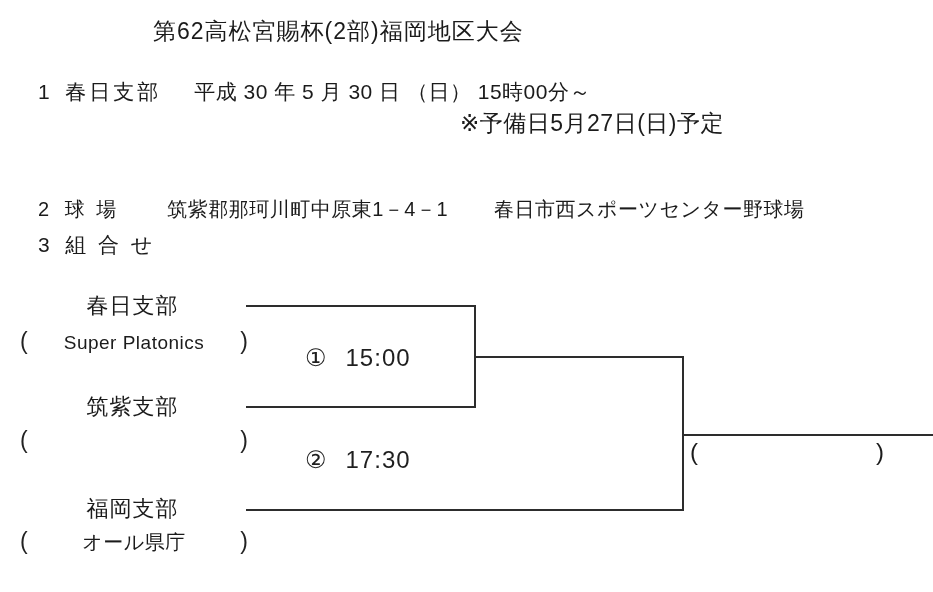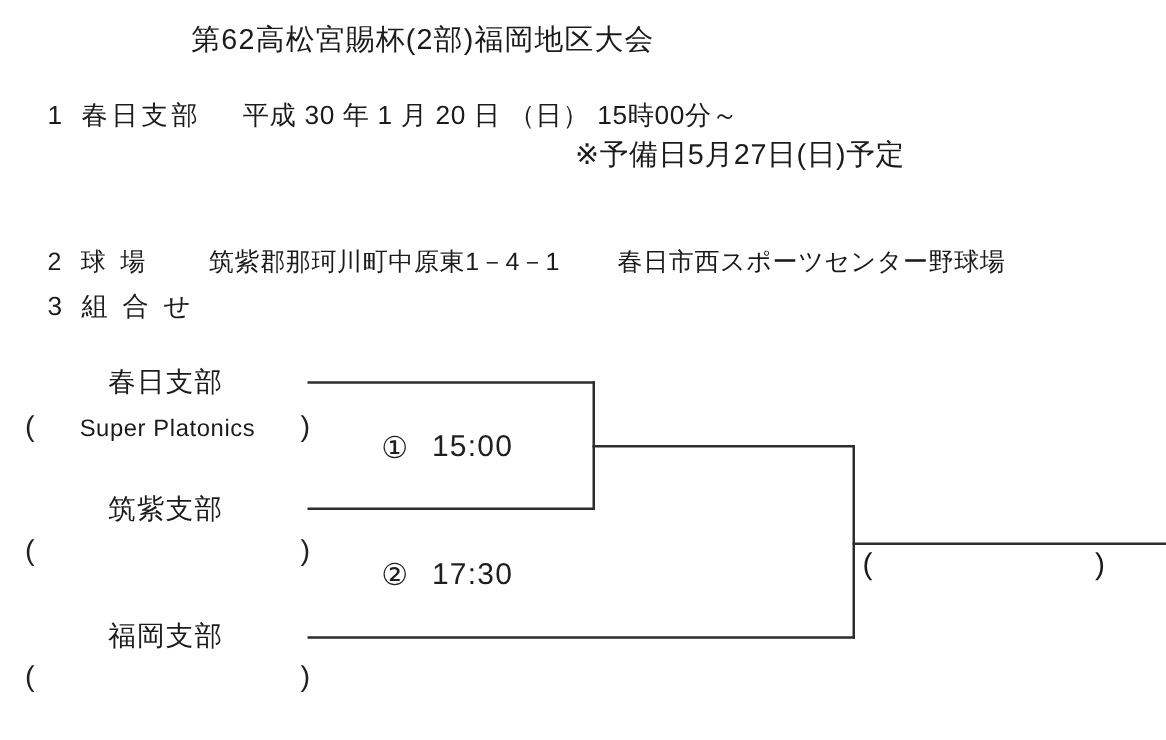--- a/index.html
+++ b/index.html
@@ -88,21 +88,21 @@
     justify-content: space-between;
     font-size: 24px;
   }
 </style>
 </head>
 <body>
 
 <div class="abs doc-title">第62高松宮賜杯(2部)福岡地区大会</div>
 
 <div class="abs doc-row row-schedule">
-  <span class="sec-num">1</span><span class="sec-label">春日支部</span><span>平成 30 年 1 月 20 日 （日） 15時00分～</span>
+  <span class="sec-num">1</span><span class="sec-label">春日支部</span><span>平成 30 年 5 月 30 日 （日） 15時00分～</span>
 </div>
 
 <div class="abs doc-row row-note">※予備日5月27日(日)予定</div>
 
 <div class="abs doc-row row-venue">
   <span class="sec-num">2</span><span class="sec-label">球 場</span><span class="venue-address">筑紫郡那珂川町中原東1－4－1</span><span>春日市西スポーツセンター野球場</span>
 </div>
 
 <div class="abs doc-row row-pairings">
   <span class="sec-num">3</span><span class="sec-label">組 合 せ</span>
@@ -125,20 +125,21 @@
 
 <div class="abs team-branch t2-branch">筑紫支部</div>
 <div class="abs team-name-row t2-name">
   <span class="paren">(</span>
   <span class="paren">)</span>
 </div>
 
 <div class="abs team-branch t3-branch">福岡支部</div>
 <div class="abs team-name-row t3-name">
   <span class="paren">(</span>
+  <span class="team-name">オール県庁</span>
   <span class="paren">)</span>
 </div>
 
 <div class="abs match-label m1">
   <span>①</span>
   <span>15:00</span>
 </div>
 <div class="abs match-label m2">
   <span>②</span>
   <span>17:30</span>

